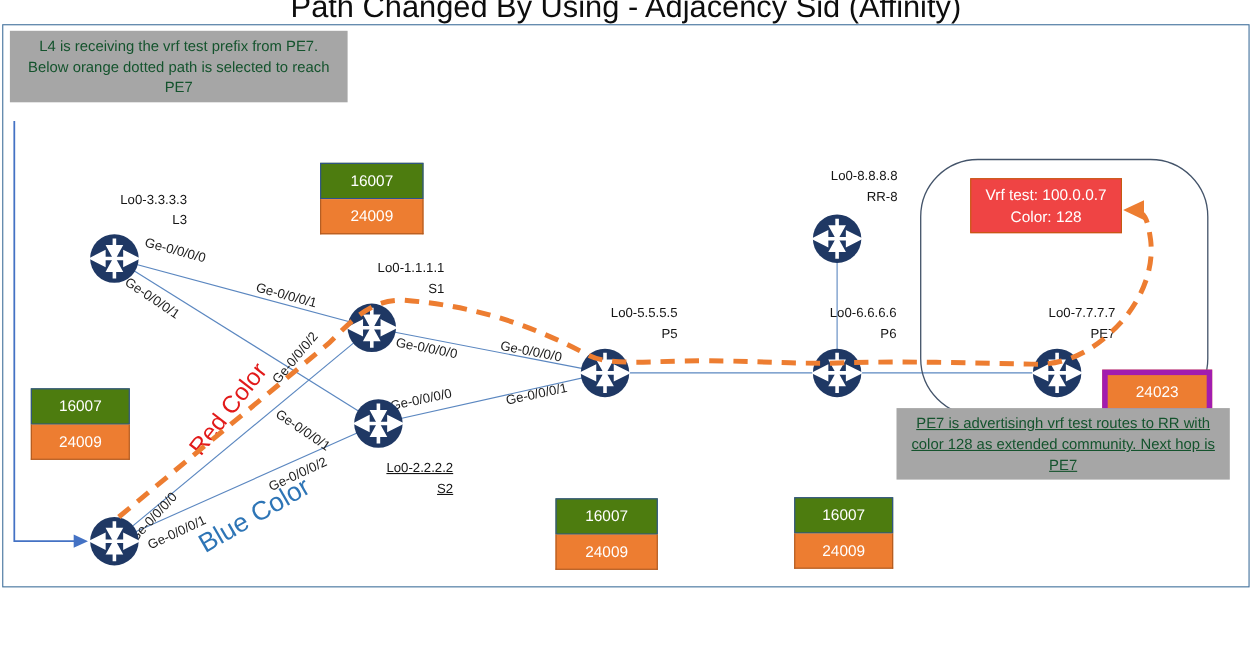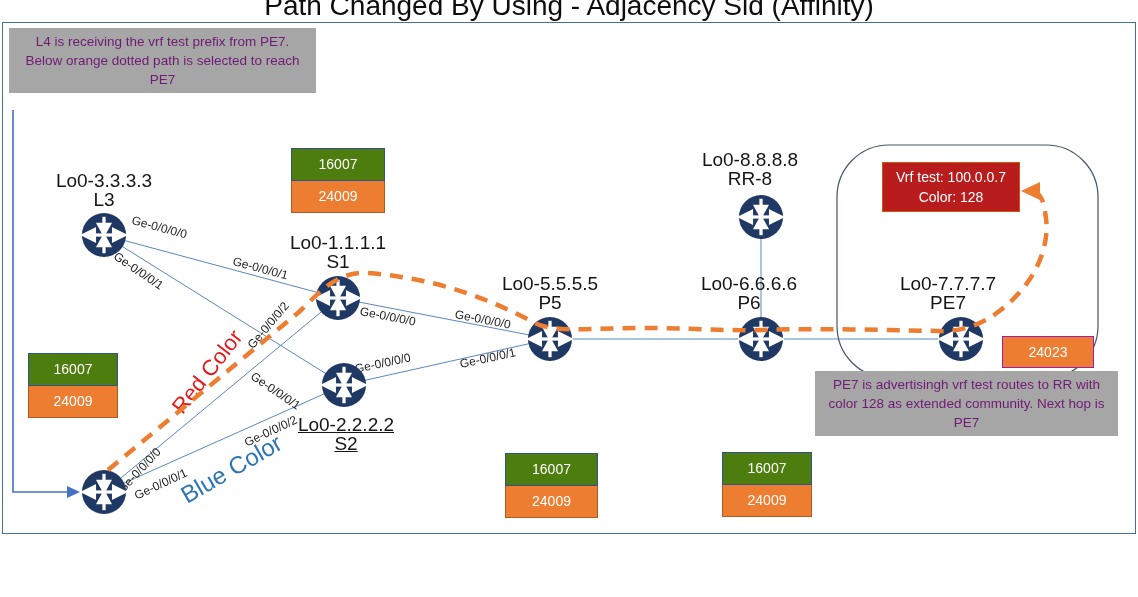--- a/index.html
+++ b/index.html
@@ -12,44 +12,44 @@
   .border-rect { position:absolute; left:2px; top:22px; width:1132px; height:510px;
                  border:1px solid #41719C; z-index:0; }
 
   svg.layer { position:absolute; left:0; top:0; width:1138px; height:597px; }
   #lines-layer { z-index:1; }
   #orange-layer { z-index:5; pointer-events:none; }
 
   .node { position:absolute; width:46px; height:46px; z-index:3; }
   .node svg { width:46px; height:46px; display:block; }
 
-  .nlabel { position:absolute; width:132px; text-align:center; font-size:19px;
+  .nlabel { position:absolute; width:132px; text-align:right; font-size:12px;
             color:#151515; line-height:18.5px; z-index:2; }
 
   .if { position:absolute; font-size:12px; color:#1c1c1c; white-space:nowrap;
         transform-origin:0 50%; z-index:2; }
 
   .pathlab { position:absolute; transform-origin:0 50%; z-index:2; white-space:nowrap; }
   .redlab  { left:177px; top:398px; font-size:22px; color:#E21A1A; transform:rotate(-52deg); }
   .bluelab { left:183px; top:483px; font-size:24px; color:#2E75B6; transform:rotate(-30deg); }
 
   .sid { position:absolute; z-index:4; text-align:center; font-size:14px; color:#fff; }
   .sid .b { height:31px; line-height:31px; background:#4d7c0f; border:1px solid #2F528F; }
   .sid .o { height:31px; line-height:31px; background:#ED7D31; border:1px solid #AE5A21; border-top:none; }
   .sid-single { position:absolute; z-index:4; text-align:center; font-size:14px; color:#fff;
-                height:30px; line-height:30px; background:#ED7D31; border:1px solid #a21caf; }
+                height:30px; line-height:30px; background:#ED7D31; border:5px solid #a21caf; }
 
   .vrf { position:absolute; left:882px; top:162px; width:136px; z-index:4;
-         background:#b91c1c; border:1px solid #C55A11; color:#fff; font-size:14px;
+         background:#ef4444; border:1px solid #C55A11; color:#fff; font-size:14px;
          text-align:center; line-height:20px; padding:4px 0; }
 
-  .callout { position:absolute; background:#A6A6A6; color:#701a75; font-size:13.5px;
+  .callout { position:absolute; background:#A6A6A6; color:#14532d; font-size:13.5px;
              text-align:center; line-height:19px; padding:4px 8px; z-index:6; }
   #callout-tl { left:9px;  top:28px;  width:291px; }
-  #callout-br { left:815px; top:371px; width:287px; }
+  #callout-br { left:815px; top:371px; width:287px;text-decoration:underline; }
 </style>
 </head>
 <body>
 
 <div class="stage">
 
   <div class="title">Path Changed By Using - Adjacency Sid (Affinity)</div>
   <div class="border-rect"></div>
 
   <svg id="lines-layer" class="layer">

